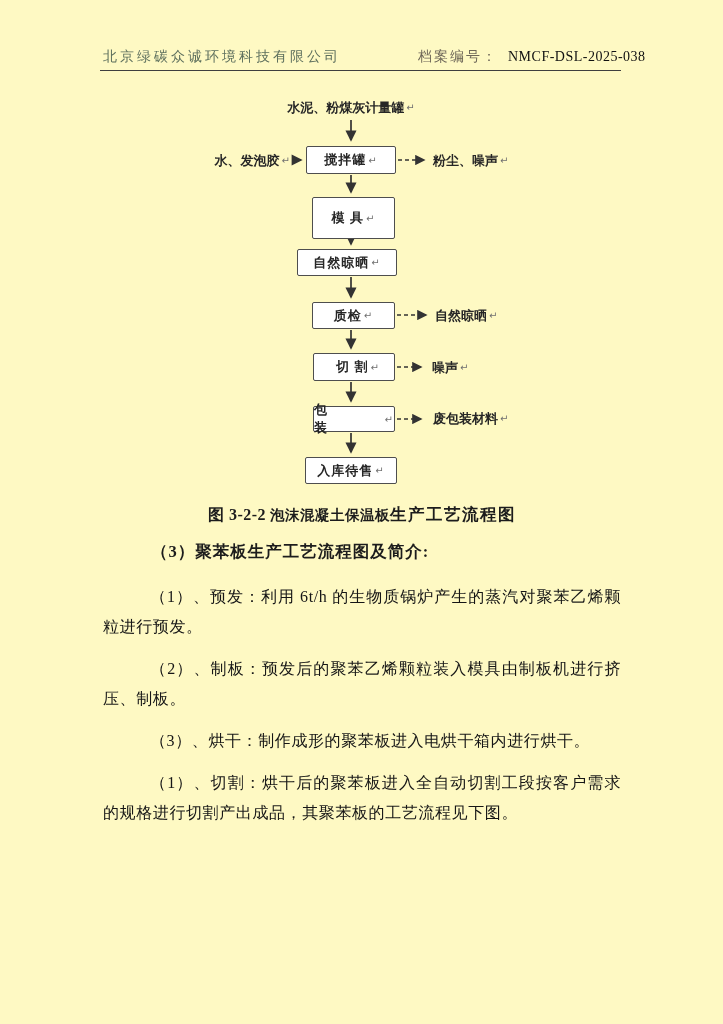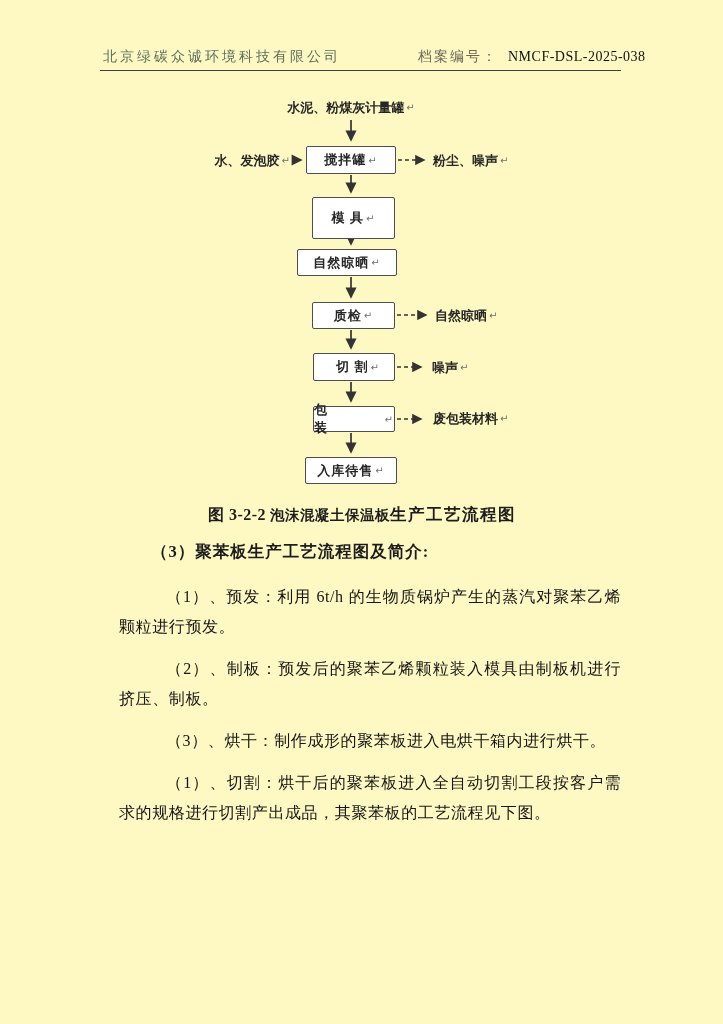--- a/index.html
+++ b/index.html
@@ -53,21 +53,21 @@
   .content { position:absolute; left:103px; top:504px; width:518px; }
   .fig-caption { text-align:center; font-weight:bold; line-height:22px; white-space:nowrap; }
   .cap-fig   { font-size:16px; letter-spacing:0.5px; }
   .cap-small { font-size:14.5px; letter-spacing:0.5px; }
   .cap-large { font-size:16.5px; letter-spacing:1.5px; }
   .section-heading {
     margin-top:16px; font-weight:bold; font-size:16.5px;
     text-indent:48px; letter-spacing:1px; line-height:20px;
   }
   .content p {
-    margin:12px 0 0 16px; font-size:16px; line-height:30px;
+    margin:12px 0 0 0; font-size:16px; line-height:30px;
     text-indent:47px; text-align:justify; letter-spacing:0.6px; color:#161616;
   }
   .content p:first-of-type { margin-top:20px; }
   
   .page-number {
     position:absolute; left:0; top:944px; width:723px;
     text-align:center; font-size:13px; color:#222222; letter-spacing:1px;
   }
 </style>
 </head>

